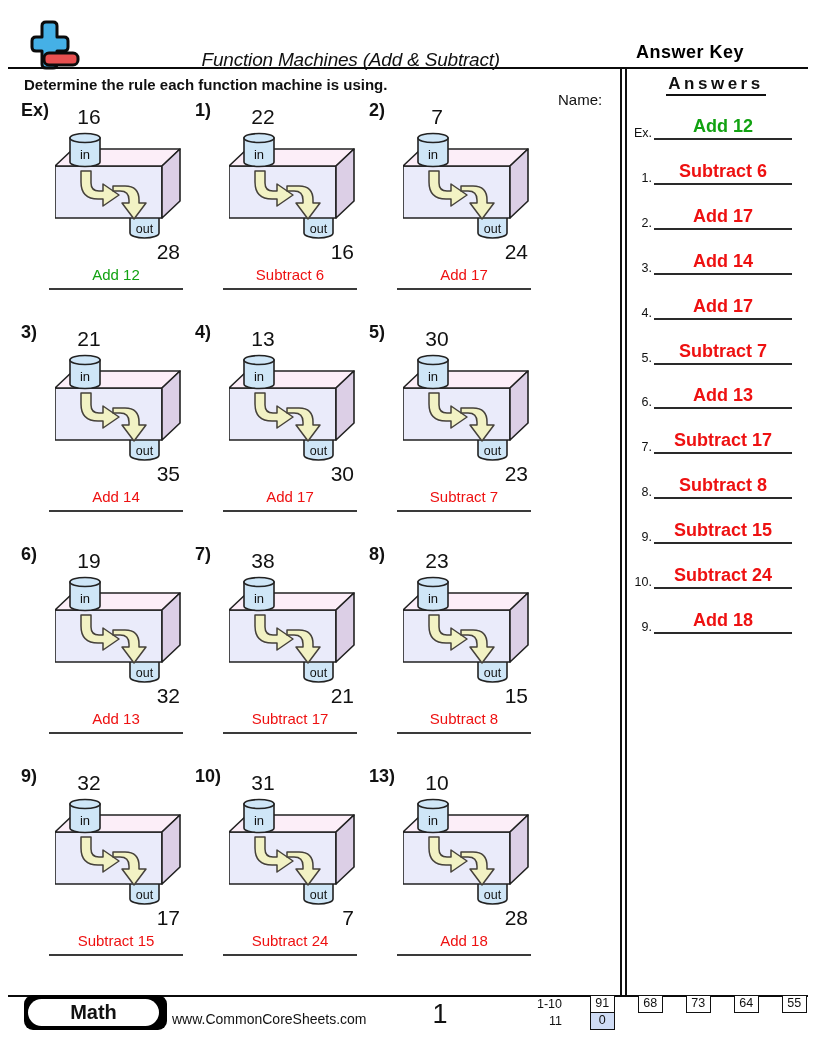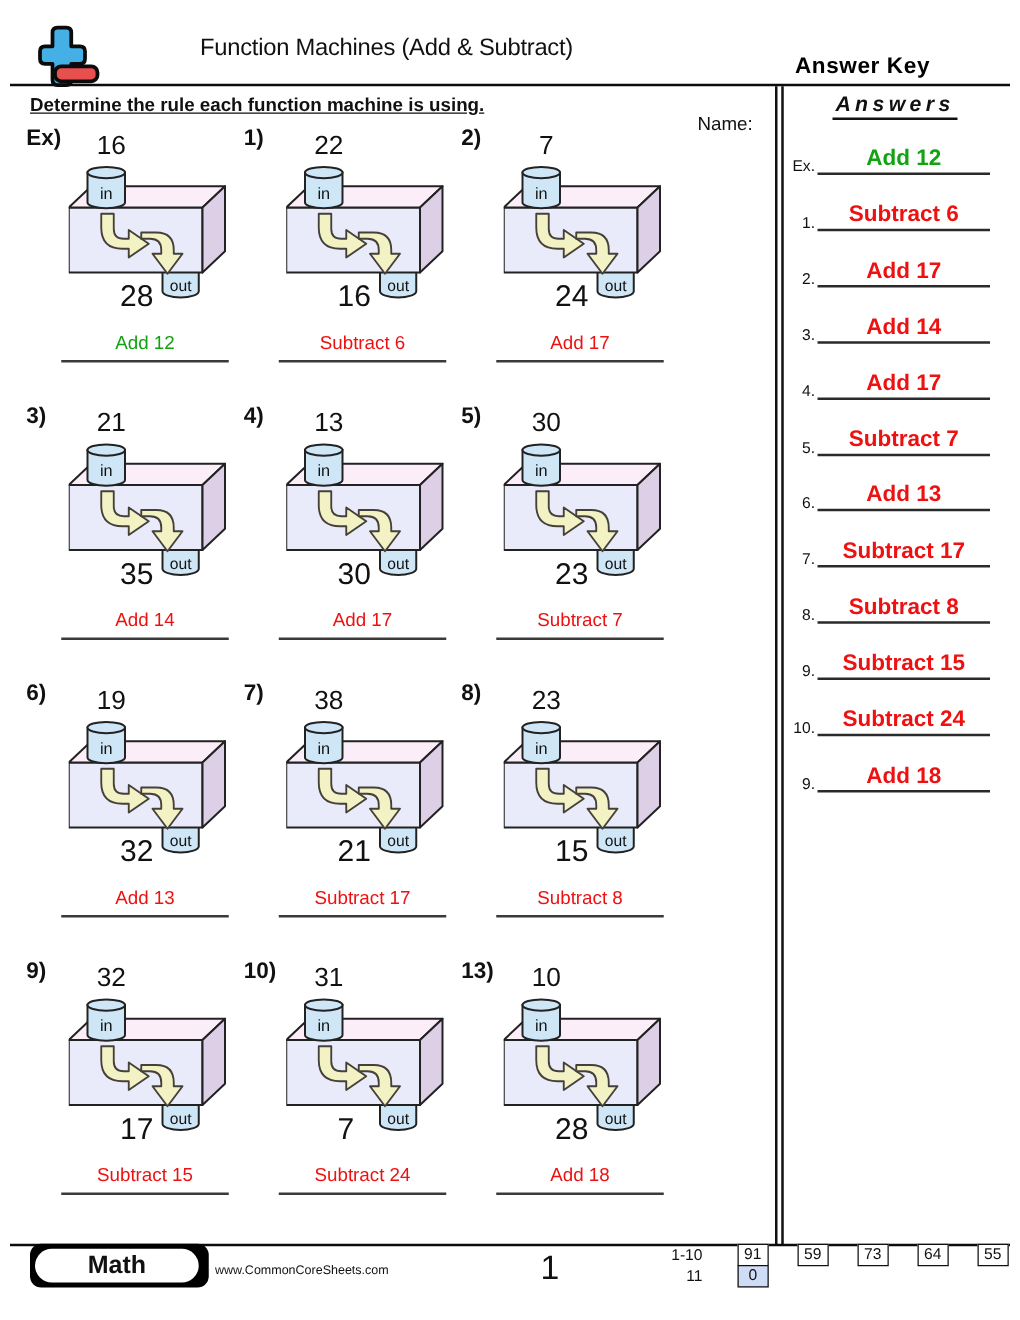--- a/index.html
+++ b/index.html
@@ -1,70 +1,70 @@
 <!DOCTYPE html>
 <html style="--m-front: #eaebfa; --m-top: #fceef8; --m-side: #dccfe6; --m-port: #cfe6f7; --m-arrow: #f2f2c4; --hl: #cfdcf5;"><head>
 <meta charset="utf-8">
 <style>
   html,body{margin:0;padding:0;background:#fff;}
   .page{position:relative;width:816px;height:1056px;background:#fff;overflow:hidden;
         font-family:"Liberation Sans",sans-serif;color:#111;}
 
   
   .logo{position:absolute;left:14px;top:12px;}
-  .page-title{position:absolute;left:160px;top:28px;width:340px;text-align:left;
-              font-size:19px;letter-spacing:-0.2px;}
+  .page-title{position:absolute;left:160px;top:49px;width:340px;text-align:right;
+              font-size:19px;letter-spacing:-0.2px;font-style:italic;}
   .name-label{position:absolute;left:558px;top:47px;font-size:15px;margin-top:44px;}
   .name-value{position:absolute;left:620px;top:42px;width:140px;text-align:center;
               font-size:18px;font-weight:bold;letter-spacing:0.5px;}
   .header-rule{position:absolute;left:8px;right:8px;top:67px;border-top:2.5px solid #0b0b0b;}
-  .instruction{position:absolute;left:24px;top:76px;font-size:15px;font-weight:bold;text-decoration:underline;}
+  .instruction{position:absolute;left:24px;top:76px;font-size:15px;font-weight:bold;}
 
   
   .divider{position:absolute;left:620px;top:69px;height:927px;width:7px;box-sizing:border-box;
            border-left:2.2px solid #111;border-right:2.2px solid #111;}
 
   
   .problems{position:absolute;left:19px;top:100px;width:592px;
             display:grid;grid-template-columns:repeat(3,174px);grid-auto-rows:222px;}
   .prob-cell{position:relative;width:174px;height:222px;}
   .prob-label{position:absolute;left:2px;top:0;font-size:18px;font-weight:bold;}
   .prob-in{position:absolute;left:28px;top:5px;width:84px;text-align:center;font-size:21px;}
   .machine-svg{position:absolute;left:36px;top:30px;width:128px;height:112px;}
-  .prob-out{position:absolute;left:77px;top:124px;width:84px;text-align:left;font-size:24px;}
+  .prob-out{position:absolute;left:77px;top:140px;width:84px;text-align:right;font-size:21px;}
   .prob-rule{position:absolute;left:30px;top:166px;width:134px;text-align:center;font-size:15px;}
   .prob-line{position:absolute;left:30px;top:188px;width:134px;border-top:2px solid #3a3a3a;}
 
   
   .m-front{fill:var(--m-front);stroke:#222;stroke-width:1.6;stroke-linejoin:round;}
   .m-top{fill:var(--m-top);stroke:#222;stroke-width:1.6;stroke-linejoin:round;}
   .m-side{fill:var(--m-side);stroke:#222;stroke-width:1.6;stroke-linejoin:round;}
   .m-port{fill:var(--m-port);stroke:#222;stroke-width:1.6;}
   .m-arrow{fill:var(--m-arrow);stroke:#45413a;stroke-width:1.5;stroke-linejoin:round;}
   .m-text{font-family:"Liberation Sans",sans-serif;font-size:13px;fill:#111;text-anchor:middle;}
   .m-text-out{font-size:12.5px;}
 
   
   .answers-panel{position:absolute;left:616px;top:74px;width:200px;height:600px;}
   .answers-title{text-align:center;font-size:17px;font-weight:bold;}
-  .answers-title span{letter-spacing:3.5px;border-bottom:2.5px solid #111;padding:0 2px 1px 2px;font-style:italic;}
+  .answers-title span{letter-spacing:3.5px;border-bottom:2.5px solid #111;padding:0 2px 1px 2px;}
   .ans-item{position:absolute;left:0;width:200px;height:26px;text-decoration:underline;}
   .ans-num{position:absolute;left:12px;bottom:-2px;width:24px;text-align:right;font-size:12.5px;}
   .ans-line{position:absolute;left:38px;right:24px;top:0;height:26px;border-bottom:2px solid #2a2a2a;
             display:flex;align-items:flex-end;justify-content:center;}
   .ans-text{font-size:18px;font-weight:bold;padding-bottom:1px;white-space:nowrap;}
 
   
   .footer-rule{position:absolute;left:8px;right:8px;top:995px;border-top:2px solid #0b0b0b;}
   .math-badge{position:absolute;left:24px;top:995px;width:143px;height:35px;background:#000;
               border-radius:9px;}
   .math-badge-inner{position:absolute;left:4px;top:4px;width:131px;height:27px;background:#fff;
               border-radius:14px;display:flex;align-items:center;justify-content:center;
               font-size:20px;font-weight:bold;}
-  .website{position:absolute;left:172px;top:1011px;font-size:10px;text-align:center;}
+  .website{position:absolute;left:172px;top:1011px;font-size:14px;text-align:center;}
   .page-number{position:absolute;left:420px;top:999px;width:40px;text-align:center;font-size:27px;}
   .score-grid{position:absolute;left:518px;top:995px;}
   .score-row{display:flex;height:18px;margin-top:-1.5px;gap:24px;}
   .score-row:first-child{margin-top:0;}
   .score-label{width:44px;text-align:right;padding-right:5px;font-size:12.5px;line-height:18px;}
   .score-cell{width:25.5px;height:18px;box-sizing:border-box;border:1.5px solid #111;
               margin-left:-1.5px;text-align:center;font-size:12.5px;line-height:15px;background:#fff;}
   .score-cell.hl{background:var(--hl);}
 </style>
 </head>
@@ -396,21 +396,21 @@
   <div class="footer-rule"></div>
   <div class="math-badge">
     <div class="math-badge-inner">Math</div>
   </div>
   <div class="website">www.CommonCoreSheets.com</div>
   <div class="page-number">1</div>
   <div class="score-grid">
       <div class="score-row">
         <div class="score-label">1-10</div>
         <div class="score-cell">91</div>
-        <div class="score-cell">59</div>
+        <div class="score-cell">68</div>
         <div class="score-cell">73</div>
         <div class="score-cell">64</div>
         <div class="score-cell">55</div>
         <div class="score-cell hl">45</div>
         <div class="score-cell hl">36</div>
         <div class="score-cell hl">27</div>
         <div class="score-cell hl">18</div>
         <div class="score-cell hl">9</div>
       </div>
       <div class="score-row">

